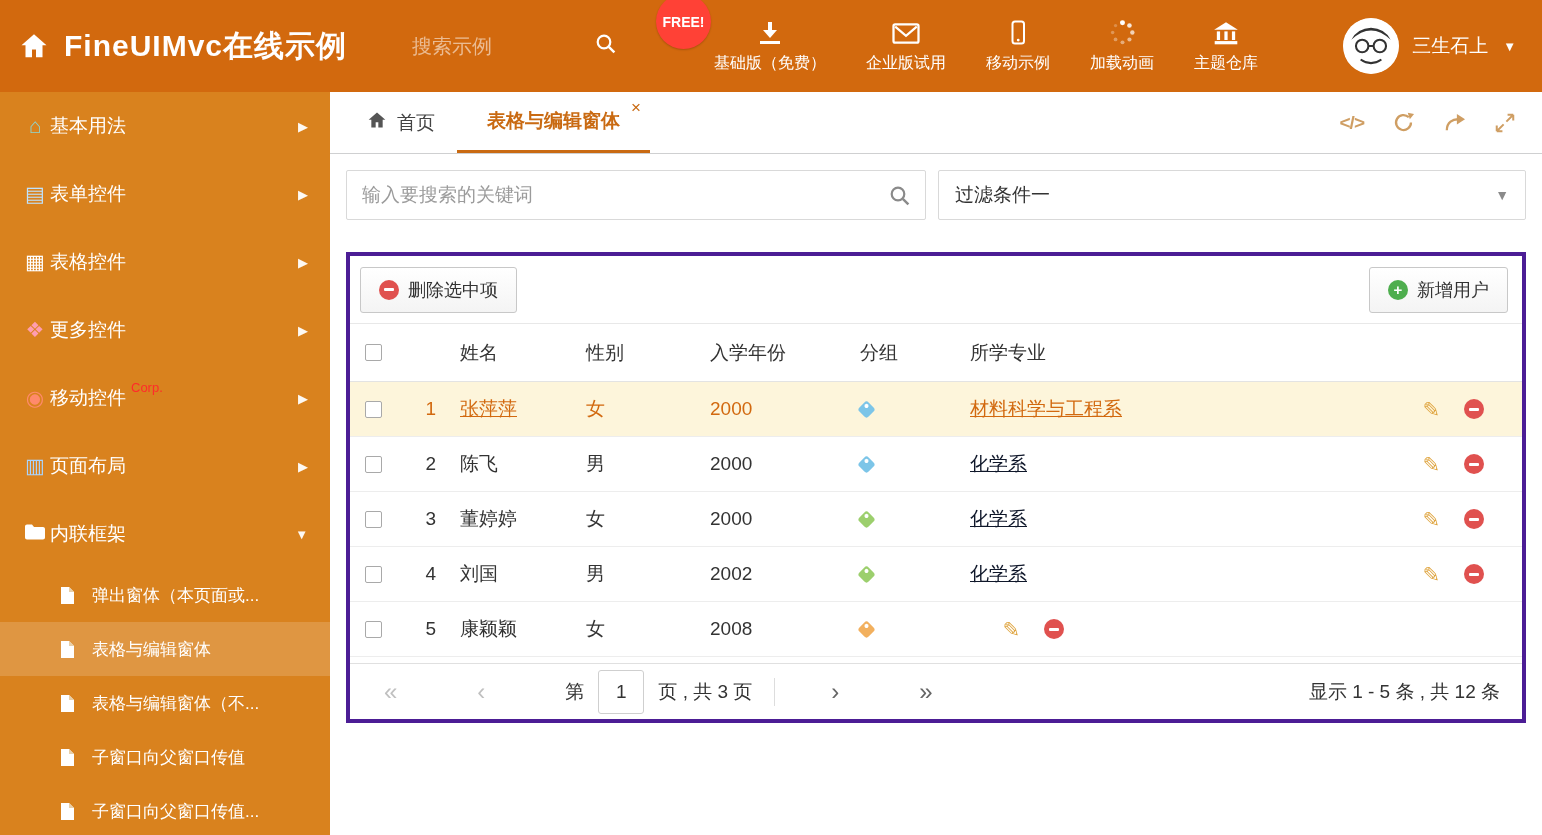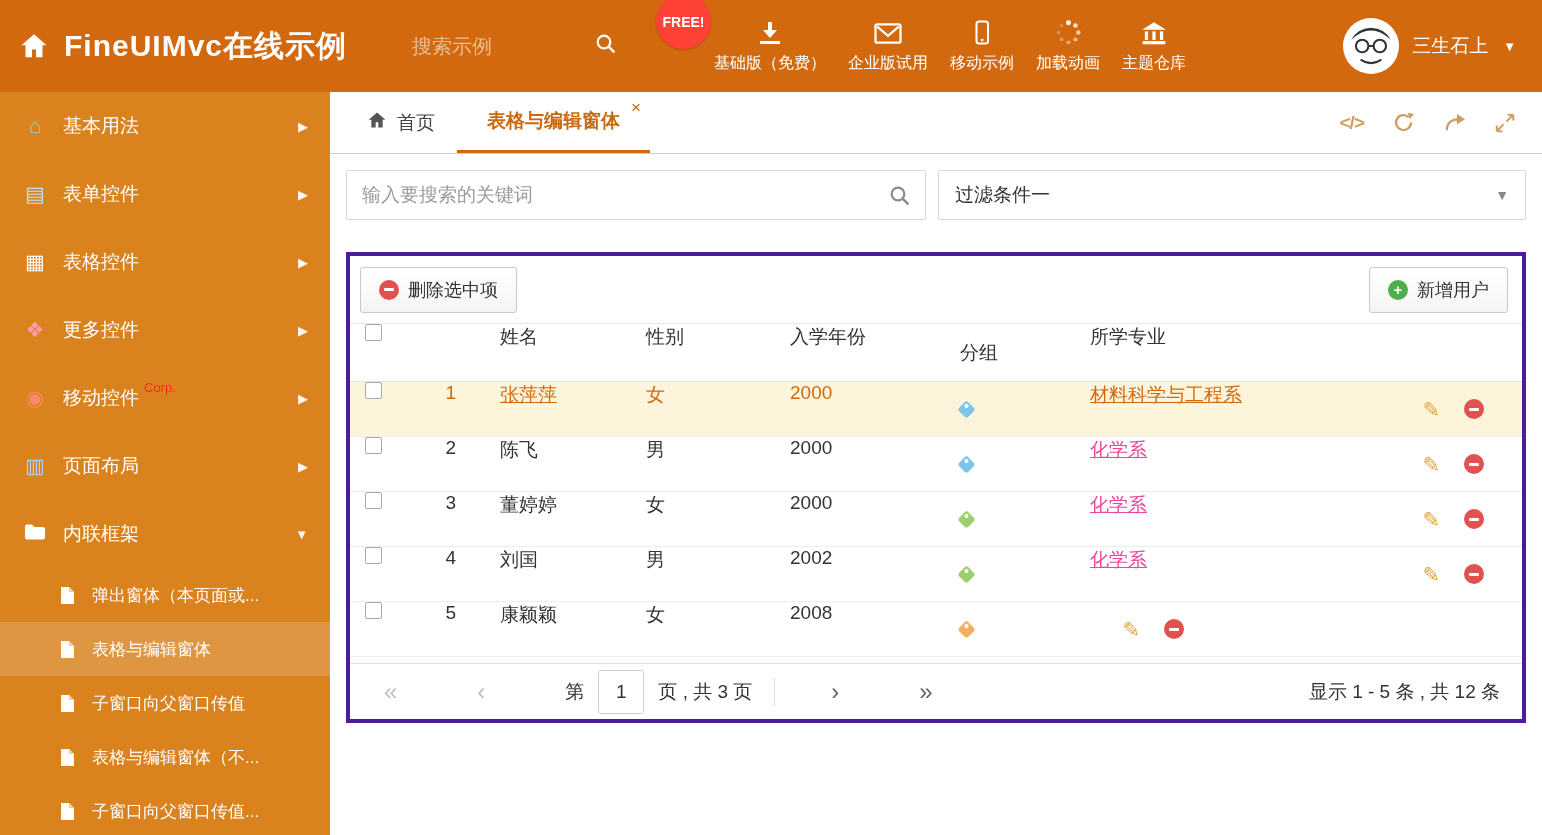--- a/index.html
+++ b/index.html
@@ -7,34 +7,34 @@
   body { font-family:"Liberation Sans","DejaVu Sans",sans-serif; }
   .app { position:relative; width:1542px; height:835px; background:#fff; overflow:hidden; }
 
   
   .header { position:absolute; top:0; left:0; width:1542px; height:92px; background:#d2690e; display:flex; align-items:center; color:#fff; z-index:5; }
   .brand { display:flex; align-items:center; gap:14px; padding-left:18px; width:412px; flex:0 0 auto; cursor:pointer; }
   .brand svg { display:block; }
   .brand-title { font-size:30px; font-weight:bold; letter-spacing:1px; white-space:nowrap; }
   .hdr-search { flex:0 0 206px; display:flex; align-items:center; justify-content:space-between; cursor:text; }
   .hdr-search-ph { color:rgba(255,255,255,0.55); font-size:20px; }
-  .hdr-nav { display:flex; align-items:center; gap:22px; margin-left:96px; }
+  .hdr-nav { display:flex; align-items:center; gap:40px; margin-left:96px; }
   .nav-item { position:relative; display:flex; flex-direction:column; align-items:center; gap:7px; font-size:16px; cursor:pointer; white-space:nowrap; }
   .nav-item .ico { height:28px; display:flex; align-items:flex-end; }
   .free-badge { position:absolute; top:-24px; left:-58px; width:55px; height:55px; border-radius:50%; background:#ff4136; color:#fff; font-weight:bold; font-size:14px; display:flex; align-items:center; justify-content:center; box-shadow:0 1px 2px rgba(0,0,0,0.2); z-index:6; }
   .hdr-user { margin-left:auto; display:flex; align-items:center; gap:13px; padding-right:26px; cursor:pointer; }
   .avatar { width:56px; height:56px; border-radius:50%; background:#fff; overflow:hidden; flex:0 0 auto; }
   .hdr-username { font-size:19px; }
   .hdr-caret { font-size:13px; margin-left:2px; }
 
   
   .sidebar { position:absolute; top:92px; left:0; width:330px; height:743px; background:#d9821e; color:#fff; overflow:hidden; }
   .side-item { height:68px; display:flex; align-items:center; padding:0 22px 0 20px; cursor:pointer; }
   .side-item .s-ico { width:30px; font-size:21px; text-align:center; flex:0 0 auto; }
-  .side-item .s-label { font-size:19px; margin-left:13px; white-space:nowrap; }
+  .side-item .s-label { font-size:19px; white-space:nowrap; }
   .side-item .s-badge { color:#ff2b2b; font-size:13px; margin-left:5px; align-self:flex-start; margin-top:16px; }
   .side-item .s-chevron { margin-left:auto; font-size:13px; color:rgba(255,255,255,0.95); }
   .side-sub { height:54px; display:flex; align-items:center; padding-left:60px; cursor:pointer; }
   .side-sub .f-ico { width:22px; flex:0 0 auto; display:flex; }
   .side-sub .s-label { font-size:17px; margin-left:10px; white-space:nowrap; }
   .side-sub.active { background:rgba(255,255,255,0.16); }
 
   
   .main { position:absolute; top:92px; left:330px; width:1212px; height:647px; background:#fff; display:flex; flex-direction:column; }
 
@@ -58,36 +58,36 @@
   .panel-toolbar { flex:0 0 68px; display:flex; align-items:center; padding:0 10px; border-bottom:1px solid #e8e8e8; }
   .btn { height:46px; display:flex; align-items:center; gap:9px; padding:0 18px; border:1px solid #c8c8c8; border-radius:3px; background:linear-gradient(#ffffff,#f4f4f4); font-size:18px; color:#333; cursor:pointer; }
   .btn-add { margin-left:auto; margin-right:4px; }
 
   .circle-ico { width:20px; height:20px; border-radius:50%; display:flex; align-items:center; justify-content:center; color:#fff; font-size:15px; font-weight:bold; line-height:1; flex:0 0 auto; }
   .ci-red { background:#e0514f; }
   .ci-green { background:#4eae4e; }
   .ci-red::after { content:""; width:10px; height:3px; background:#fff; border-radius:1px; }
 
   .grid { display:flex; flex-direction:column; }
-  .g-row { display:flex; height:55px; border-bottom:1px solid #ededed; font-size:19px; color:#333;gap:20px; }
+  .g-row { display:flex; align-items:center; height:55px; border-bottom:1px solid #ededed; font-size:19px; color:#333; }
   .g-head { height:58px; border-bottom:1px solid #e3e3e3; color:#333; }
   .c-check { flex:0 0 46px; display:flex; justify-content:center; }
   .c-num { flex:0 0 52px; text-align:right; padding-right:12px; }
   .c-name { flex:0 0 128px; padding-left:12px; }
   .c-gender { flex:0 0 124px; padding-left:10px; }
   .c-year { flex:0 0 140px; padding-left:10px; }
   .c-group { flex:0 0 112px; padding-left:20px; display:flex; align-items:center; }
   .c-major { flex:1; padding-left:18px; }
   .c-actions { flex:0 0 150px; display:flex; align-items:center; justify-content:flex-end; gap:24px; padding-right:38px; }
 
   .checkbox { width:17px; height:17px; border:1px solid #a9a9a9; border-radius:2px; background:#fff; cursor:pointer; }
 
   .row-hl { background:#fdf5db; color:#d2690f; }
   .row-hl .lnk, .row-hl .name-lnk { color:#d2690f; }
-  .lnk { color:#ec4899; text-decoration:underline; cursor:pointer; }
+  .lnk { color:#0f172a; text-decoration:underline; cursor:pointer; }
   .name-lnk { text-decoration:underline; cursor:pointer; }
 
   .tag { width:13px; height:13px; border-radius:3px; transform:rotate(45deg); position:relative; display:inline-block; }
   .tag::after { content:""; position:absolute; width:4px; height:4px; background:#fff; border-radius:50%; top:2px; left:2px; }
   .tag-blue { background:#7cc5e8; }
   .tag-green { background:#9ccf6d; }
   .tag-orange { background:#f2b05e; }
 
   .pencil { color:#dfa43e; font-size:21px; cursor:pointer; line-height:1; }
   .del-ico { cursor:pointer; }
@@ -263,30 +263,30 @@
         </span>
       <span class="s-label">表格与编辑窗体</span>
     </div>
     <div class="side-sub">
       <span class="f-ico">
           <svg width="15" height="19" viewBox="0 0 15 19">
             <path d="M1 1h8l5 5v12H1z" fill="#fff"></path>
             <path d="M9 1l5 5H9z" fill="#e8cfa8"></path>
           </svg>
         </span>
-      <span class="s-label">子窗口向父窗口传值</span>
+      <span class="s-label">表格与编辑窗体（不...</span>
     </div>
     <div class="side-sub">
       <span class="f-ico">
           <svg width="15" height="19" viewBox="0 0 15 19">
             <path d="M1 1h8l5 5v12H1z" fill="#fff"></path>
             <path d="M9 1l5 5H9z" fill="#e8cfa8"></path>
           </svg>
         </span>
-      <span class="s-label">表格与编辑窗体（不...</span>
+      <span class="s-label">子窗口向父窗口传值</span>
     </div>
     <div class="side-sub">
       <span class="f-ico">
           <svg width="15" height="19" viewBox="0 0 15 19">
             <path d="M1 1h8l5 5v12H1z" fill="#fff"></path>
             <path d="M9 1l5 5H9z" fill="#e8cfa8"></path>
           </svg>
         </span>
       <span class="s-label">子窗口向父窗口传值...</span>
     </div>

